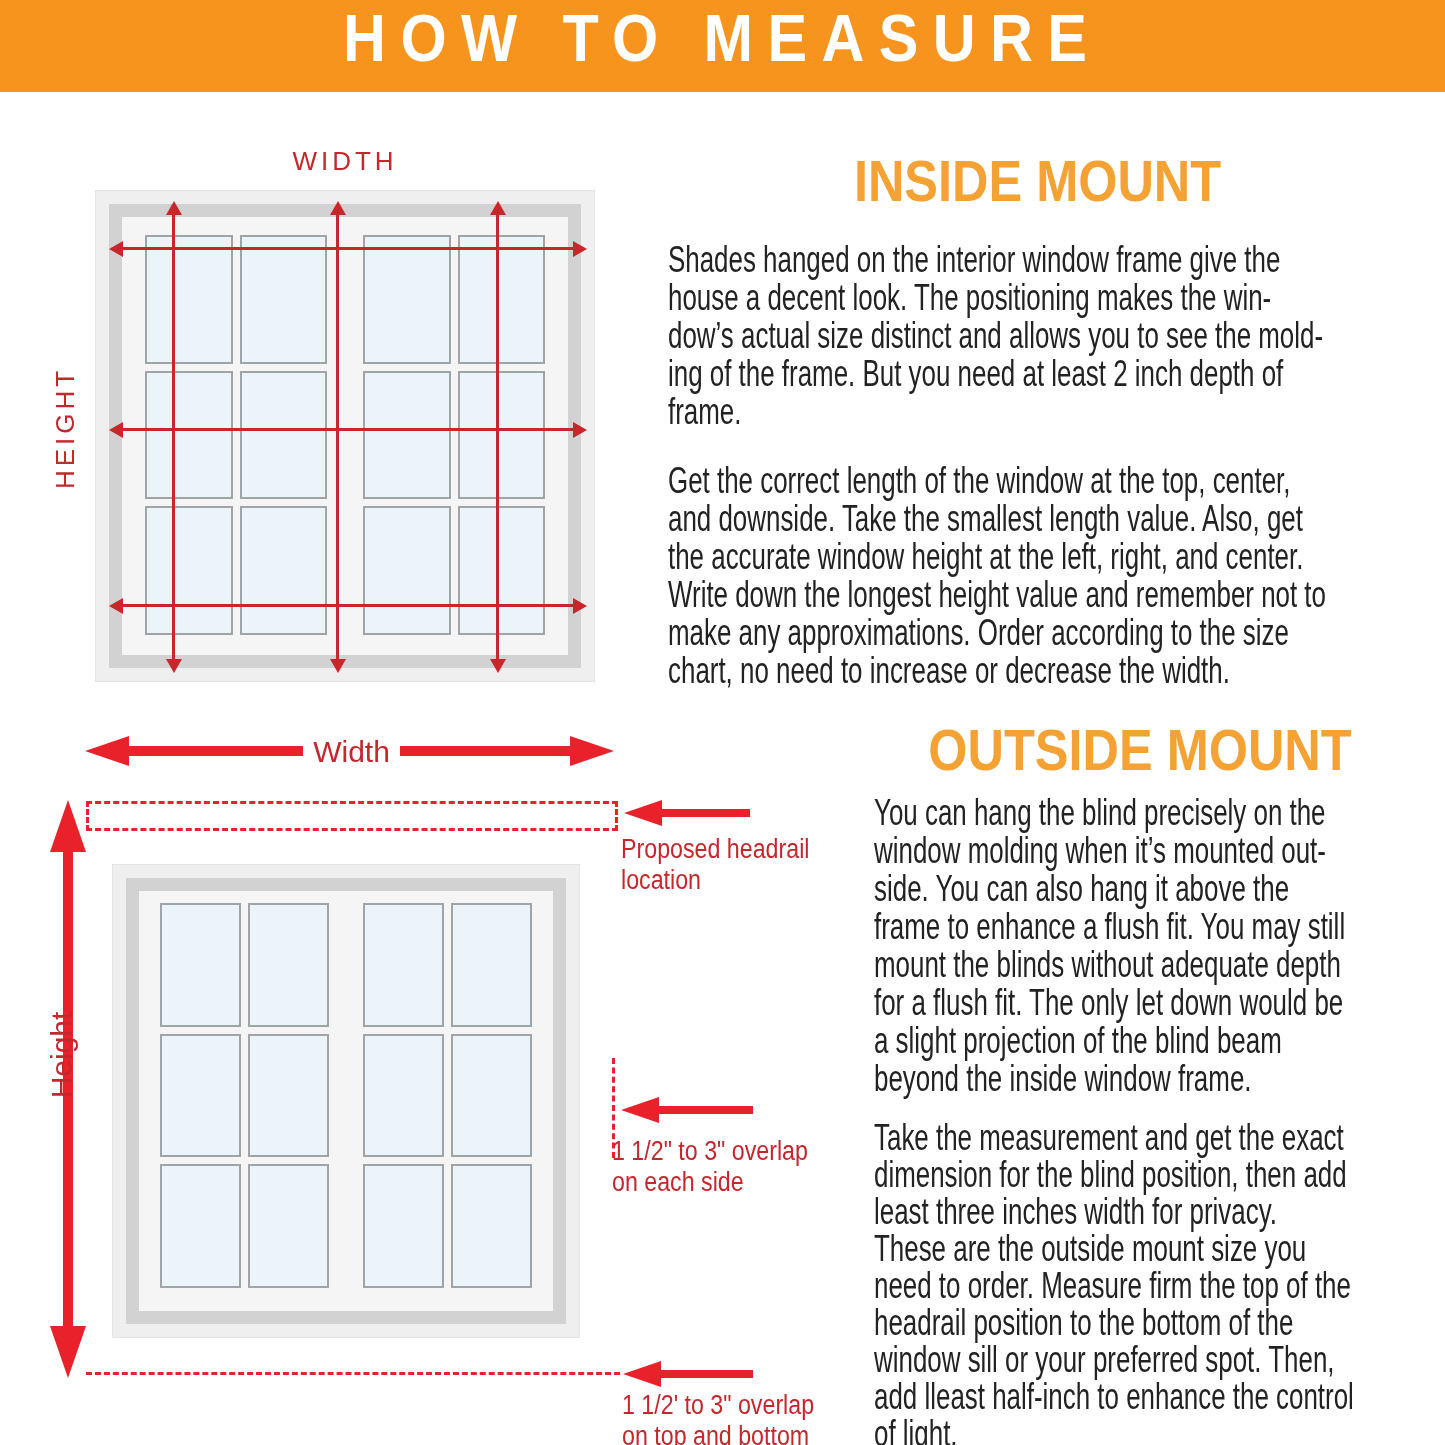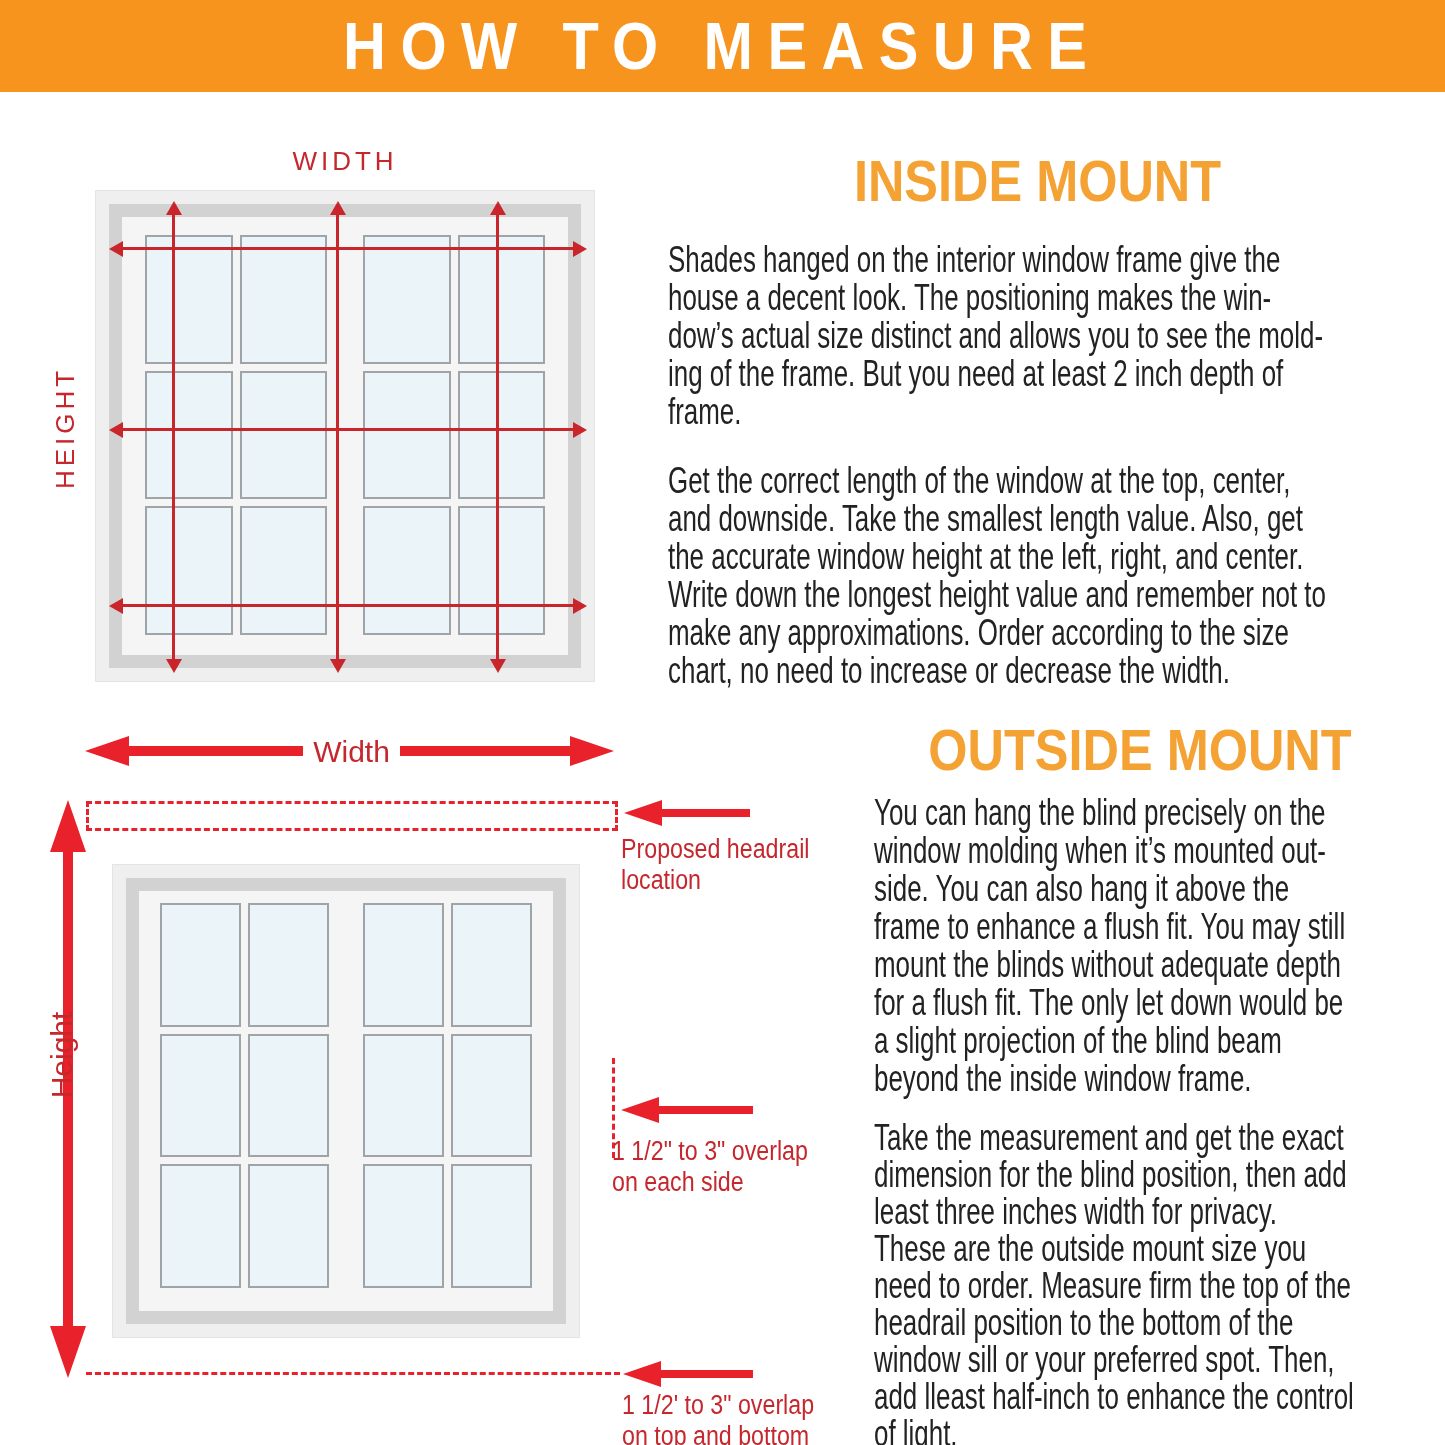--- a/index.html
+++ b/index.html
@@ -2,21 +2,21 @@
 <html style="--banner-bg: #F7941E; --heading-orange: #F3A233; --arrow-red: #E8212A; --label-red: #C5272D; --measure-red: #C9262C; --pane-blue: #EAF4F9; --pane-border: #9FA4A8; --frame-outer: #EFEFEF; --frame-band: #D2D2D2; --frame-inner: #F5F5F5; --text-dark: #222222;"><head>
 <meta charset="utf-8">
 <style>
   html,body{margin:0;padding:0;background:#ffffff;}
   .canvas{
     position:relative;width:1445px;height:1445px;background:#ffffff;overflow:hidden;
     font-family:"Liberation Sans","DejaVu Sans",sans-serif;
   }
   
   .banner{position:absolute;left:0;top:0;width:1445px;height:92px;background:var(--banner-bg);
-    display:flex;align-items:center;justify-content:center;}
+    display:flex;align-items:flex-start;justify-content:center;}
   .banner .title{color:#fff;font-weight:bold;font-size:66px;letter-spacing:16px;
     transform:scaleX(0.9);white-space:nowrap;}
   
   .window{position:absolute;background:var(--frame-outer);box-shadow:inset 0 0 0 1px #e4e4e4;}
   .band2{position:absolute;background:var(--frame-band);}
   .band3{position:absolute;background:var(--frame-inner);}
   .panes{position:absolute;display:flex;}
   .sash{flex:1;display:grid;grid-template-columns:1fr 1fr;grid-template-rows:1fr 1fr 1fr;gap:7px;}
   .mullion{flex:0 0 auto;}
   .pane{background:var(--pane-blue);border:2px solid var(--pane-border);}

